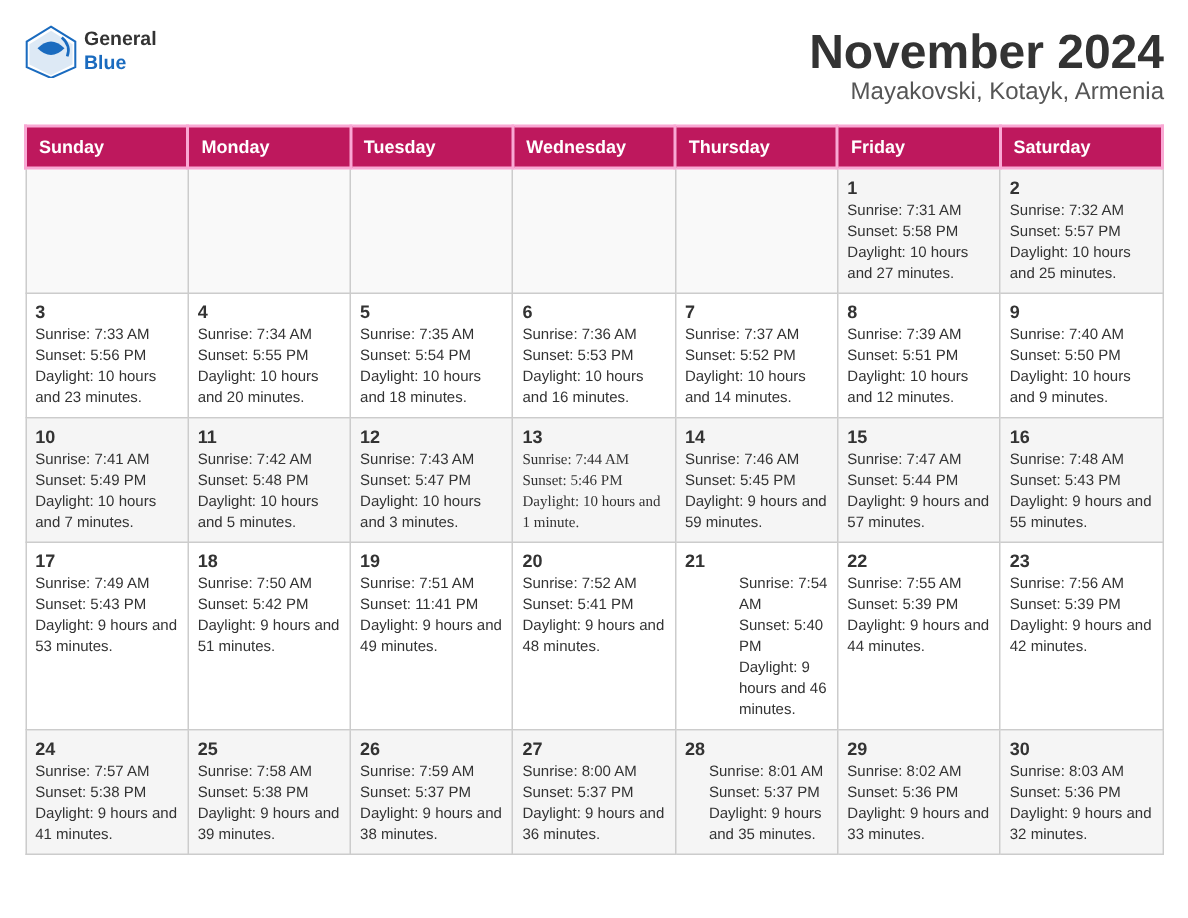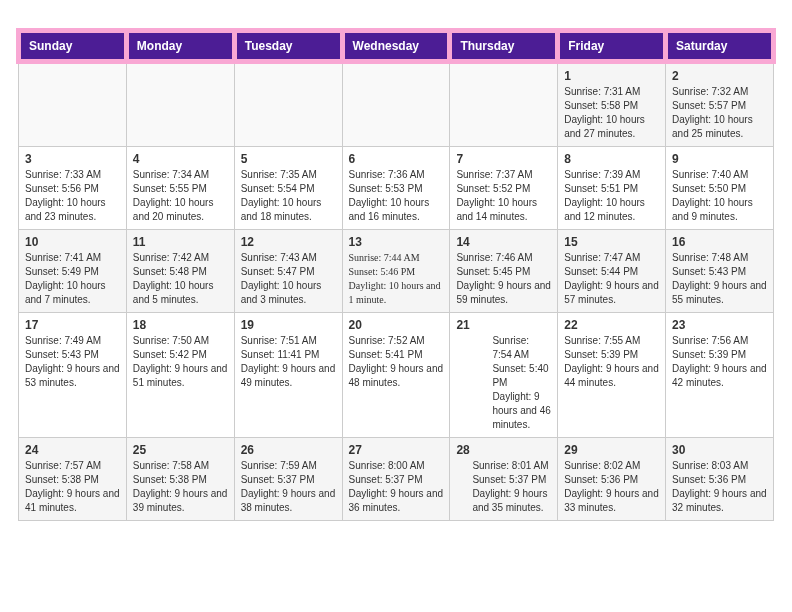--- a/index.html
+++ b/index.html
@@ -45,27 +45,27 @@
     .location {
       font-size: 16px;
       color: #555;
     }
     .calendar {
       width: 100%;
       border-collapse: collapse;
       border: 1px solid #ccc;
     }
     .calendar th {
-      background: #4c1d95;
+      background: #be185d;
       color: #fff;
       text-align: left;
       padding: 6px 8px;
       font-size: 12px;
       font-weight: bold;
-      border: 5px solid #f9a8d4;
+      border: 2px solid #f9a8d4;
     }
     .calendar td {
       vertical-align: top;
       padding: 5px 6px;
       border: 1px solid #ccc;
       font-size: 10.5px;
       color: #333;
       width: 14.28%;
       height: 80px;
       background: #fff;
@@ -88,20 +88,36 @@
       color: #333;
     }
     .empty-cell {
       background: #f9f9f9 !important;
     }
   </style>
 </head>
 <body>
 
 <div class="header">
+  <div class="logo">
+    <svg class="logo-icon" viewBox="0 0 40 40">
+      <polygon points="20,5 36,15 36,30 20,38 4,30 4,15" fill="#1a6bbf" opacity="0.15"></polygon>
+      <polygon points="20,2 38,13 38,32 20,40 2,32 2,13" fill="none" stroke="#1a6bbf" stroke-width="1.5"></polygon>
+      <path d="M10,18 Q20,8 30,18 Q20,28 10,18Z" fill="#1a6bbf"></path>
+      <path d="M28,10 Q35,16 32,24" fill="none" stroke="#1a6bbf" stroke-width="2"></path>
+    </svg>
+    <div class="logo-text">
+      <span class="general">General</span>
+      <span class="blue">Blue</span>
+    </div>
+  </div>
+  <div class="title-block">
+    <div class="month-title">November 2024</div>
+    <div class="location">Mayakovski, Kotayk, Armenia</div>
+  </div>
 </div>
 
 <table class="calendar">
   <thead>
     <tr>
     <th>Sunday</th>
         <th>Monday</th>
         <th>Tuesday</th>
         <th>Wednesday</th>
         <th>Thursday</th>

